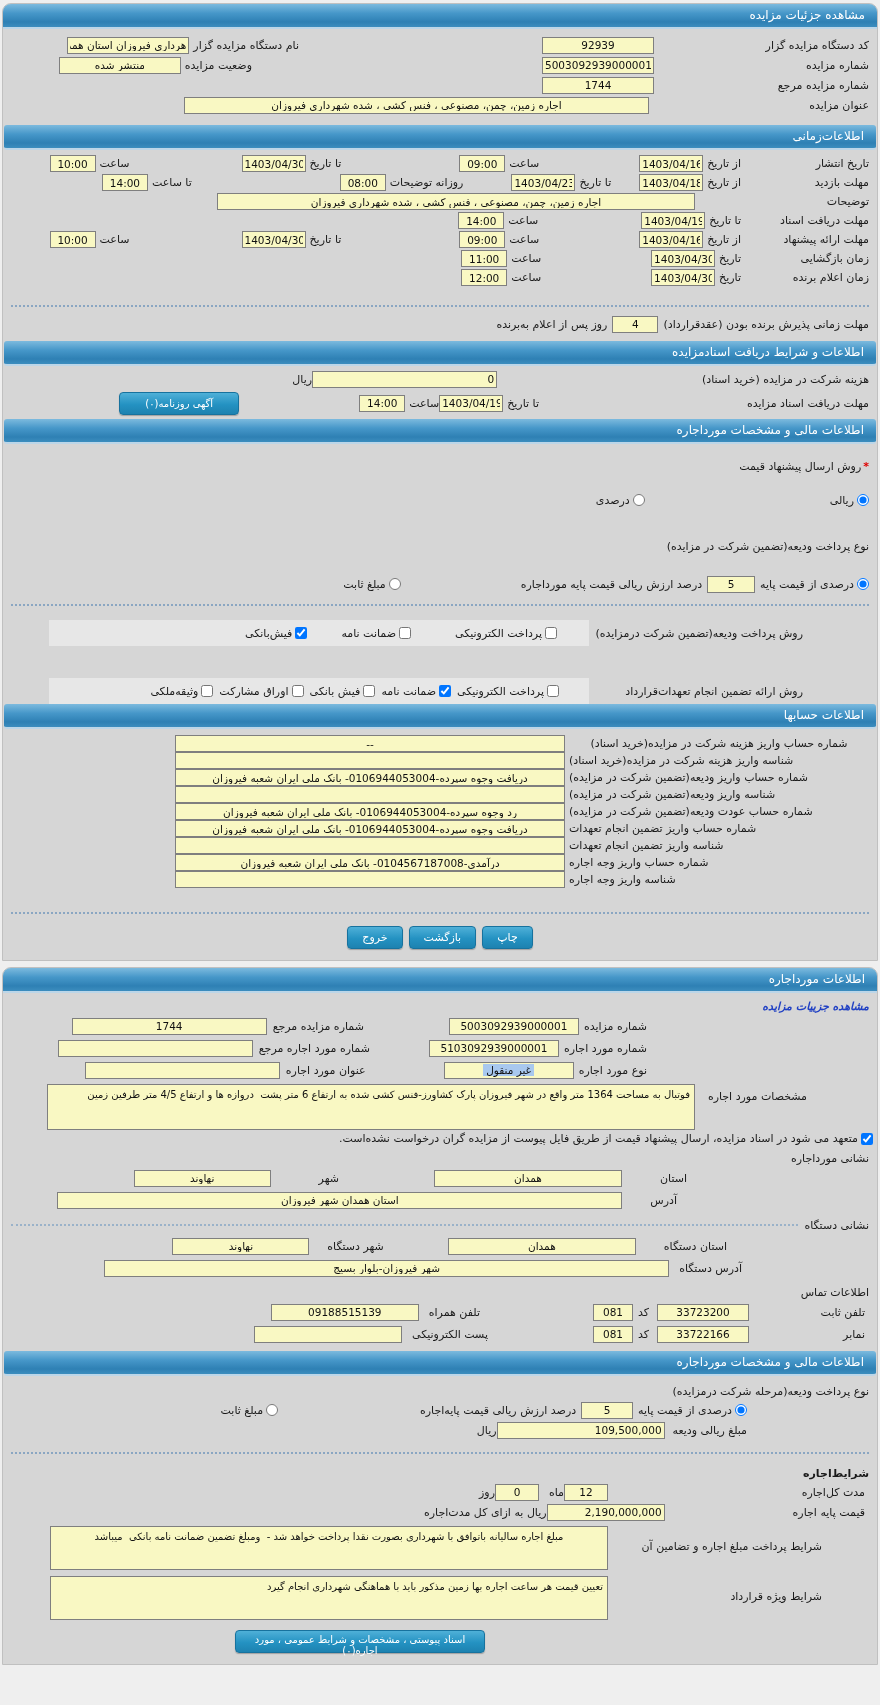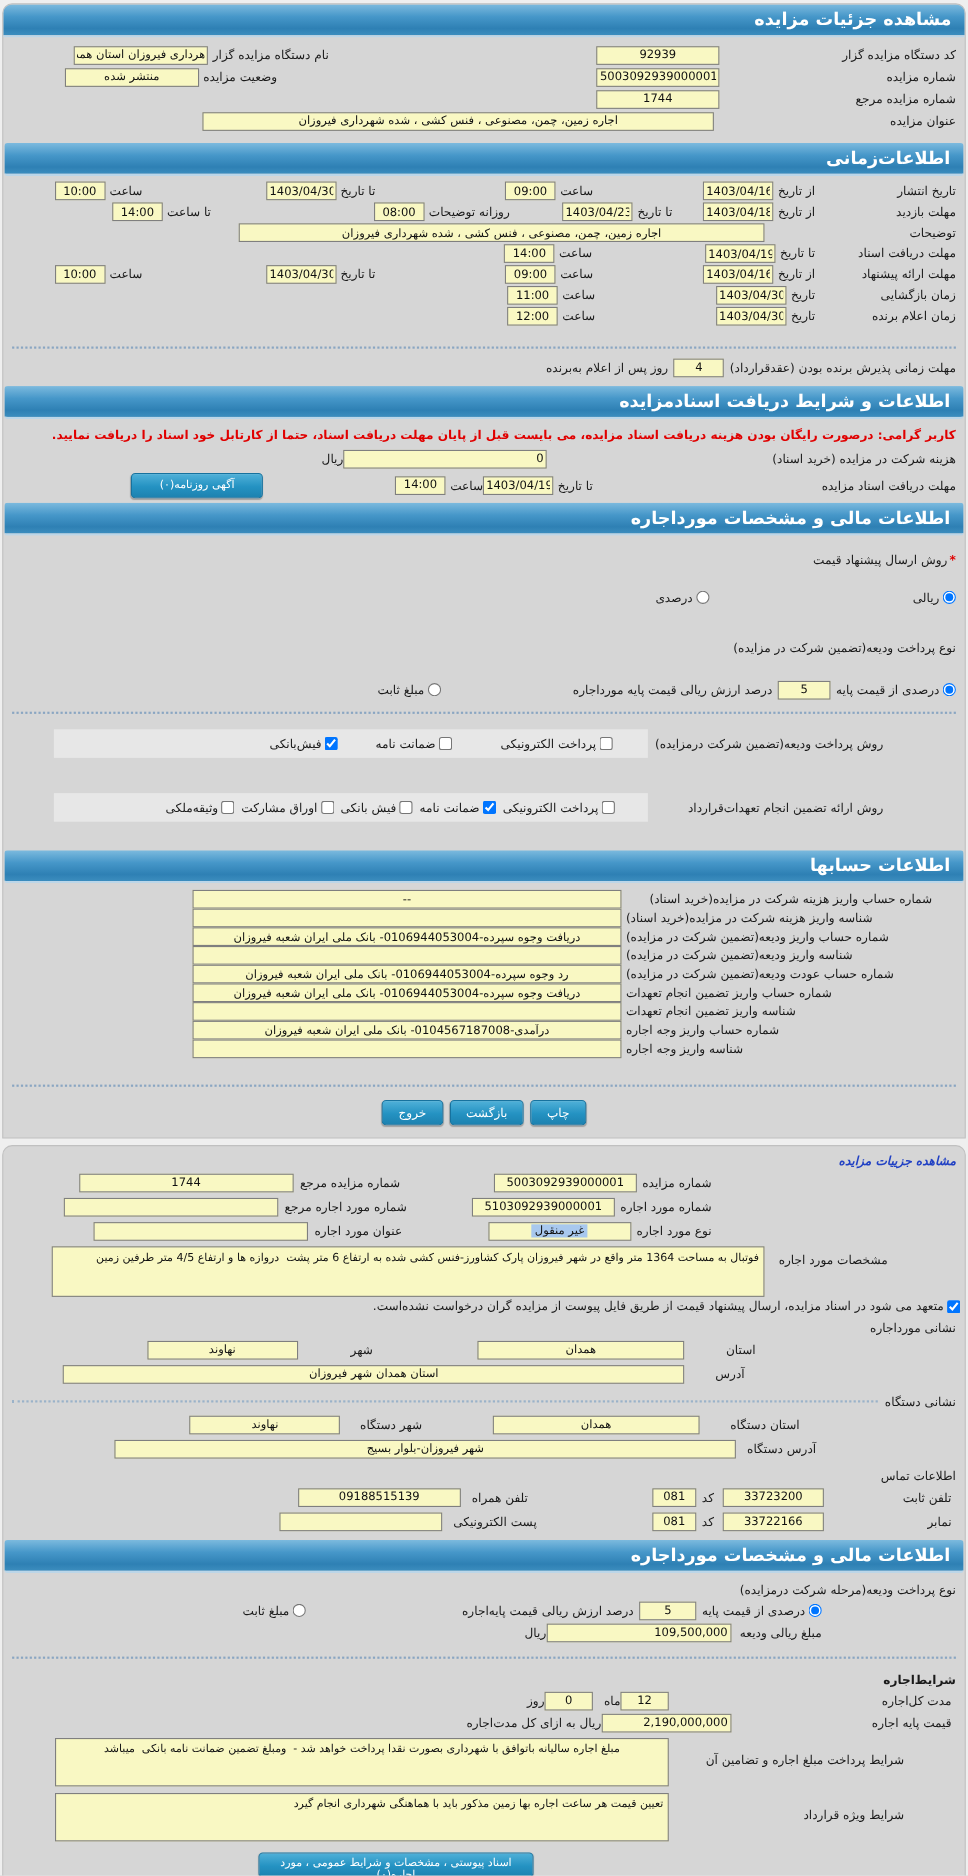--- a/index.html
+++ b/index.html
@@ -5,21 +5,21 @@
   html,body{margin:0;padding:0;}
   body{
     width:880px;height:1705px;overflow:hidden;
     background:#efefef;
     font-family:"DejaVu Sans",sans-serif;font-size:11px;color:#1a1a1a;
     direction:rtl;
   }
   .block{background:#d6d6d6;margin:3px 2px 6px 2px;border:1px solid #c0c0c0;border-radius:9px 9px 0 0;padding-bottom:8px;}
   .hdr{
     background:linear-gradient(to bottom,#7cbade 0%,#4697c9 40%,#2e80b4 78%,#3c8dbe 100%);
-    color:#fff;font-weight:bold;font-size:16px;
+    color:#fff;font-weight:normal;font-size:12px;
     padding:4px 12px 5px 12px;border-radius:8px 8px 0 0;
     border-bottom:2px solid #bcd6e8;
   }
   .hdr.inner{border-radius:3px;margin:0 1px;}
   .row{display:flex;align-items:center;height:20px;padding:0 8px;}
   .lbl{white-space:nowrap;}
   .sm{white-space:nowrap;margin-left:4px;}
   .inp{
     background:#f9f8c3;border:1px solid #7f7f7f;height:17px;box-sizing:border-box;
     font-family:"DejaVu Sans",sans-serif;font-size:10.5px;text-align:center;color:#101010;padding:0 2px;
@@ -149,21 +149,20 @@
   <div class="dots" style="margin-top:18px"></div>
 
   <div class="row" style="height:22px;margin-top:6px">
     <span class="lbl">مهلت زمانی پذیرش برنده بودن (عقدقرارداد)</span>
     <input class="inp num" style="width: 46px; margin: 0px 5px;" readonly="" value="4">
     <span class="lbl">روز پس از اعلام به‌برنده</span>
   </div>
 
   <div class="hdr inner" style="margin-top:6px">اطلاعات و شرایط دریافت اسنادمزایده</div>
 
-  <div class="warning" style="margin-top:5px">کاربر گرامی: درصورت رایگان بودن هزینه دریافت اسناد مزایده، می بایست قبل از پایان مهلت دریافت اسناد، حتما از کارتابل خود اسناد را دریافت نمایید.</div>
 
   <div class="row" style="margin-top:3px">
     <span class="lbl">هزینه شرکت در مزایده (خرید اسناد)</span>
     <input class="inp num" style="width: 185px; margin-right: 205px; text-align: right;" readonly="" value="0">
     <span class="sm">ریال</span>
   </div>
 
   <div class="row" style="height:28px">
     <span class="lbl">مهلت دریافت اسناد مزایده</span>
     <span class="sm" style="margin-right:208px">تا تاریخ</span>
@@ -239,21 +238,21 @@
         <input type="checkbox" style="">
         <span>اوراق مشارکت</span>
       </label>
       <label class="chk" style="margin-right:6px">
         <input type="checkbox" style="">
         <span>وثیقه‌ملکی</span>
       </label>
     </div>
   </div>
 
-  <div class="hdr inner" style="margin-top:26px">اطلاعات حسابها</div>
+  <div class="hdr inner" style="">اطلاعات حسابها</div>
 
   <div style="margin-top:6px">
     <div class="row" style="height:17px">
       <span class="lbl" style="width:300px;text-align:center;padding-left:4px">شماره حساب واریز هزینه شرکت در مزایده(خرید اسناد)</span>
       <input class="inp" style="width: 390px;" readonly="" value="--">
     </div>
     <div class="row" style="height:17px">
       <span class="lbl" style="width:300px;text-align:left;padding-left:4px">شناسه واریز هزینه شرکت در مزایده(خرید اسناد)</span>
       <input class="inp" style="width: 390px;" readonly="" value="">
     </div>
@@ -291,20 +290,21 @@
 
   <div class="btnrow" style="margin-top:8px">
     <button class="btn">چاپ</button>
     <button class="btn">بازگشت</button>
     <button class="btn">خروج</button>
   </div>
 </div>
 
 <div class="block">
 
+  <div class="hdr">اطلاعات مورداجاره</div>
 
   <div class="row" style="height:18px;margin-top:4px">
     <span class="link">مشاهده جزییات مزایده</span>
   </div>
 
   <div class="row" style="padding-right:230px;height:22px">
     <span class="lbl">شماره مزایده</span>
     <input class="inp num" style="width: 130px; margin-right: 5px;" readonly="" value="5003092939000001">
     <span class="lbl" style="margin-right:85px">شماره مزایده مرجع</span>
     <input class="inp num" style="width: 195px; margin-right: 6px;" readonly="" value="1744">

